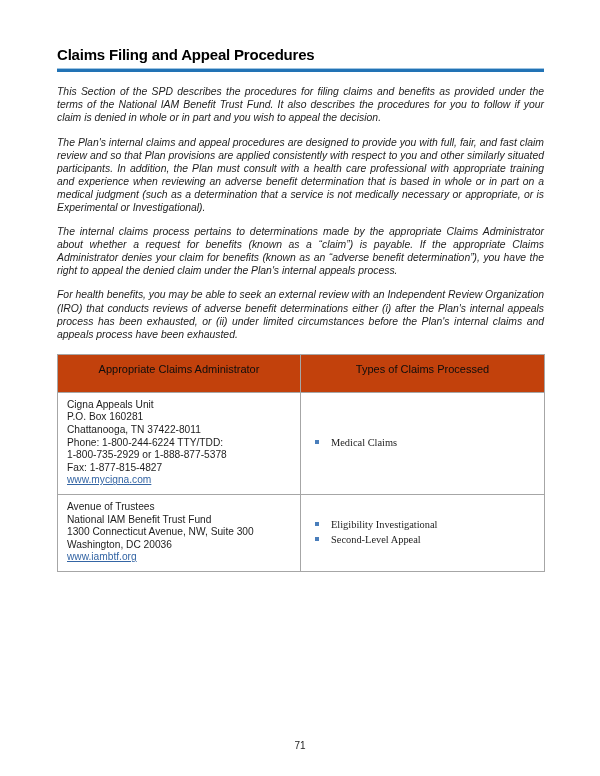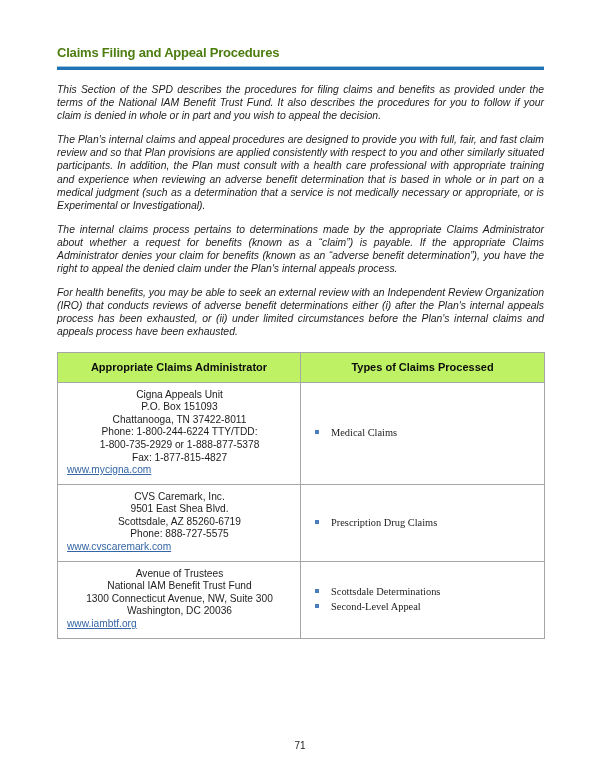--- a/index.html
+++ b/index.html
@@ -24,24 +24,24 @@
   }
   .content {
     position: absolute;
     left: 57px;
     top: 46px;
     width: 487px;
   }
 
   
   .page-title {
-    font-size: 13px;
+    font-size: 15px;
     font-weight: bold;
     letter-spacing: -0.2px;
-    color: #4d7c0f;
+    color: #000000;
     margin: 0 0 5px 0;
     line-height: 1.15;
   }
   .title-rule {
     height: 3px;
     background: #2273b5;
     width: 487px;
     margin-bottom: 13px;
     border-top: 1px solid #9ec4e2;
   }
@@ -65,42 +65,42 @@
     border-collapse: collapse;
     table-layout: fixed;
   }
   .claims-table th,
   .claims-table td {
     border: 1px solid #a6a6a6;
     vertical-align: top;
     padding: 0;
   }
   .claims-table thead th {
-    background: #bef264;
+    background: #c2410c;
     text-align: center;
     font-size: 11px;
-    font-weight: bold;
+    font-weight: normal;
     color: #0d0d0d;
-    padding: 8px 4px 9px 4px;
+    padding: 8px 4px 17px 4px;
     vertical-align: middle;
   }
   .col-admin { width: 243px; }
   .col-types { width: 244px; }
 
   td.admin-cell {
     padding: 6px 8px 7px 9px;
     font-size: 10.2px;
     line-height: 12.6px;
     color: #1d1d1d;
   }
   td.types-cell {
     padding: 6px 8px 7px 8px;
     vertical-align: middle;
   }
-  .addr-line { white-space: nowrap; text-align: center; }
+  .addr-line { white-space: nowrap; }
   a.doc-link {
     color: #3465a4;
     text-decoration: underline;
     font-size: 10.2px;
     text-align: center;
   }
 
   ul.claim-types {
     list-style: none;
     margin: 0;
@@ -158,60 +158,46 @@
         <tr>
           <th>Appropriate Claims Administrator</th>
           <th>Types of Claims Processed</th>
         </tr>
       </thead>
       <tbody>
 
         <tr>
           <td class="admin-cell">
             <div class="addr-line">Cigna Appeals Unit</div>
-            <div class="addr-line">P.O. Box 151093</div>
+            <div class="addr-line">P.O. Box 160281</div>
             <div class="addr-line">Chattanooga, TN 37422-8011</div>
             <div class="addr-line">Phone: 1-800-244-6224 TTY/TDD:</div>
             <div class="addr-line">1-800-735-2929 or 1-888-877-5378</div>
             <div class="addr-line">Fax: 1-877-815-4827</div>
             <a class="doc-link" href="#">www.mycigna.com</a>
           </td>
           <td class="types-cell">
             <ul class="claim-types">
               <li><span class="sq-bullet"></span><span>Medical Claims</span></li>
             </ul>
           </td>
         </tr>
 
-        <tr>
-          <td class="admin-cell">
-            <div class="addr-line">CVS Caremark, Inc.</div>
-            <div class="addr-line">9501 East Shea Blvd.</div>
-            <div class="addr-line">Scottsdale, AZ 85260-6719</div>
-            <div class="addr-line">Phone: 888-727-5575</div>
-            <a class="doc-link" href="#">www.cvscaremark.com</a>
-          </td>
-          <td class="types-cell">
-            <ul class="claim-types">
-              <li><span class="sq-bullet"></span><span>Prescription Drug Claims</span></li>
-            </ul>
-          </td>
-        </tr>
 
         <tr>
           <td class="admin-cell">
             <div class="addr-line">Avenue of Trustees</div>
             <div class="addr-line">National IAM Benefit Trust Fund</div>
             <div class="addr-line">1300 Connecticut Avenue, NW, Suite 300</div>
             <div class="addr-line">Washington, DC 20036</div>
             <a class="doc-link" href="#">www.iambtf.org</a>
           </td>
           <td class="types-cell">
             <ul class="claim-types">
-              <li><span class="sq-bullet"></span><span>Scottsdale Determinations</span></li>
+              <li><span class="sq-bullet"></span><span>Eligibility Investigational</span></li>
               <li><span class="sq-bullet"></span><span>Second-Level Appeal</span></li>
             </ul>
           </td>
         </tr>
 
       </tbody>
     </table>
 
   </div>
 

